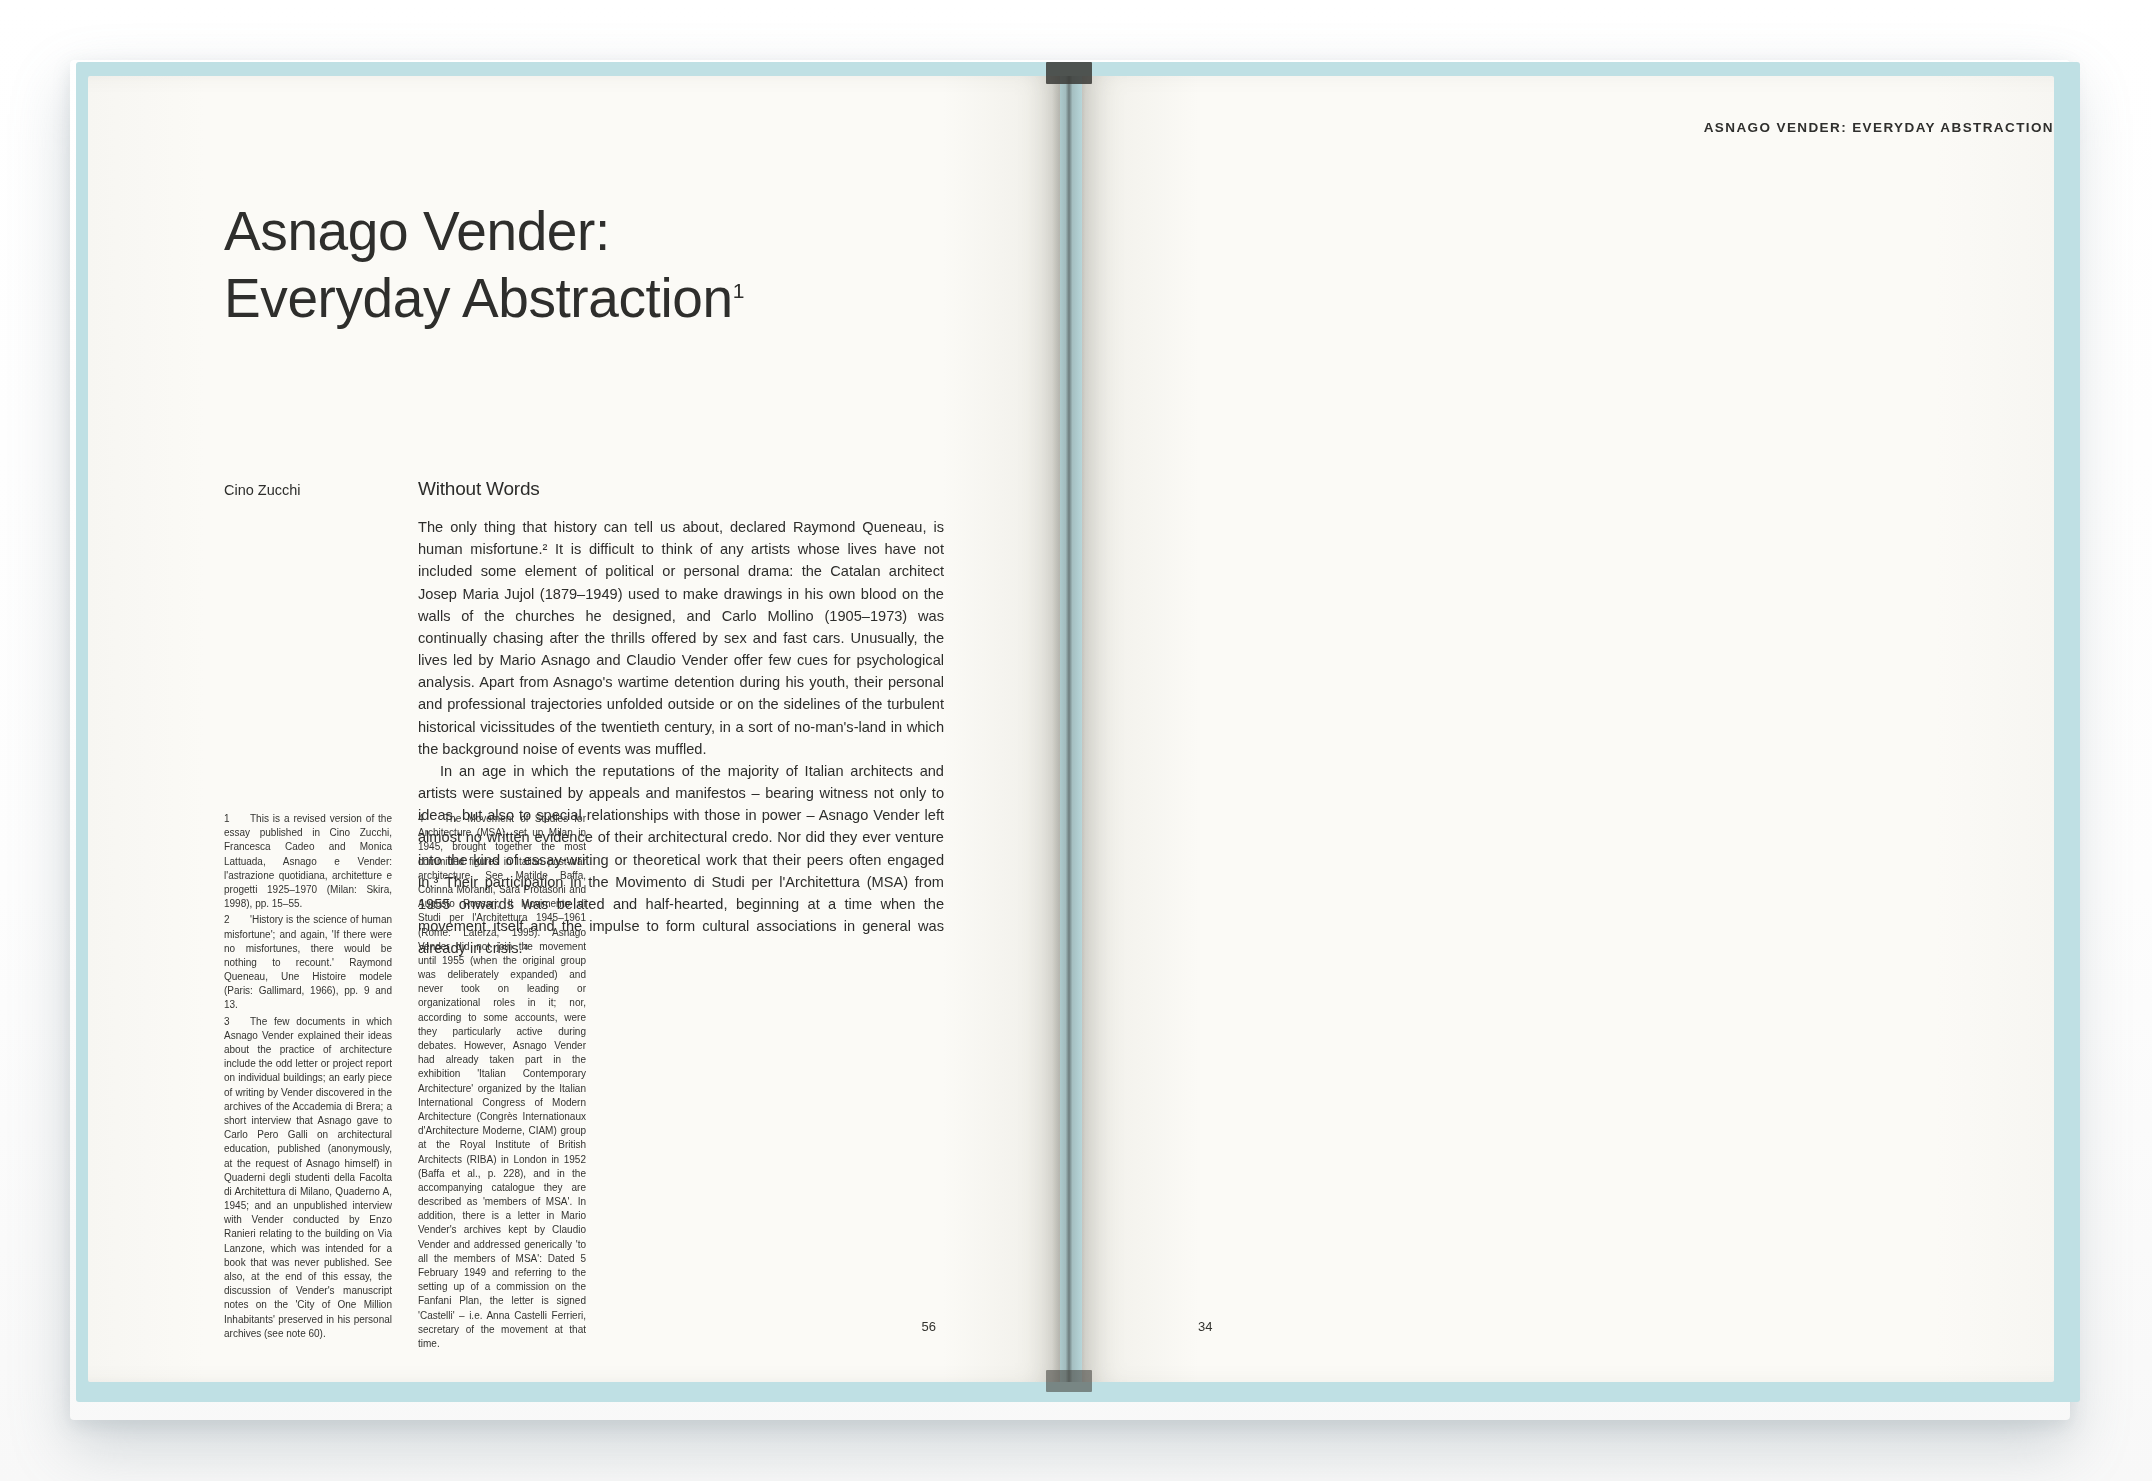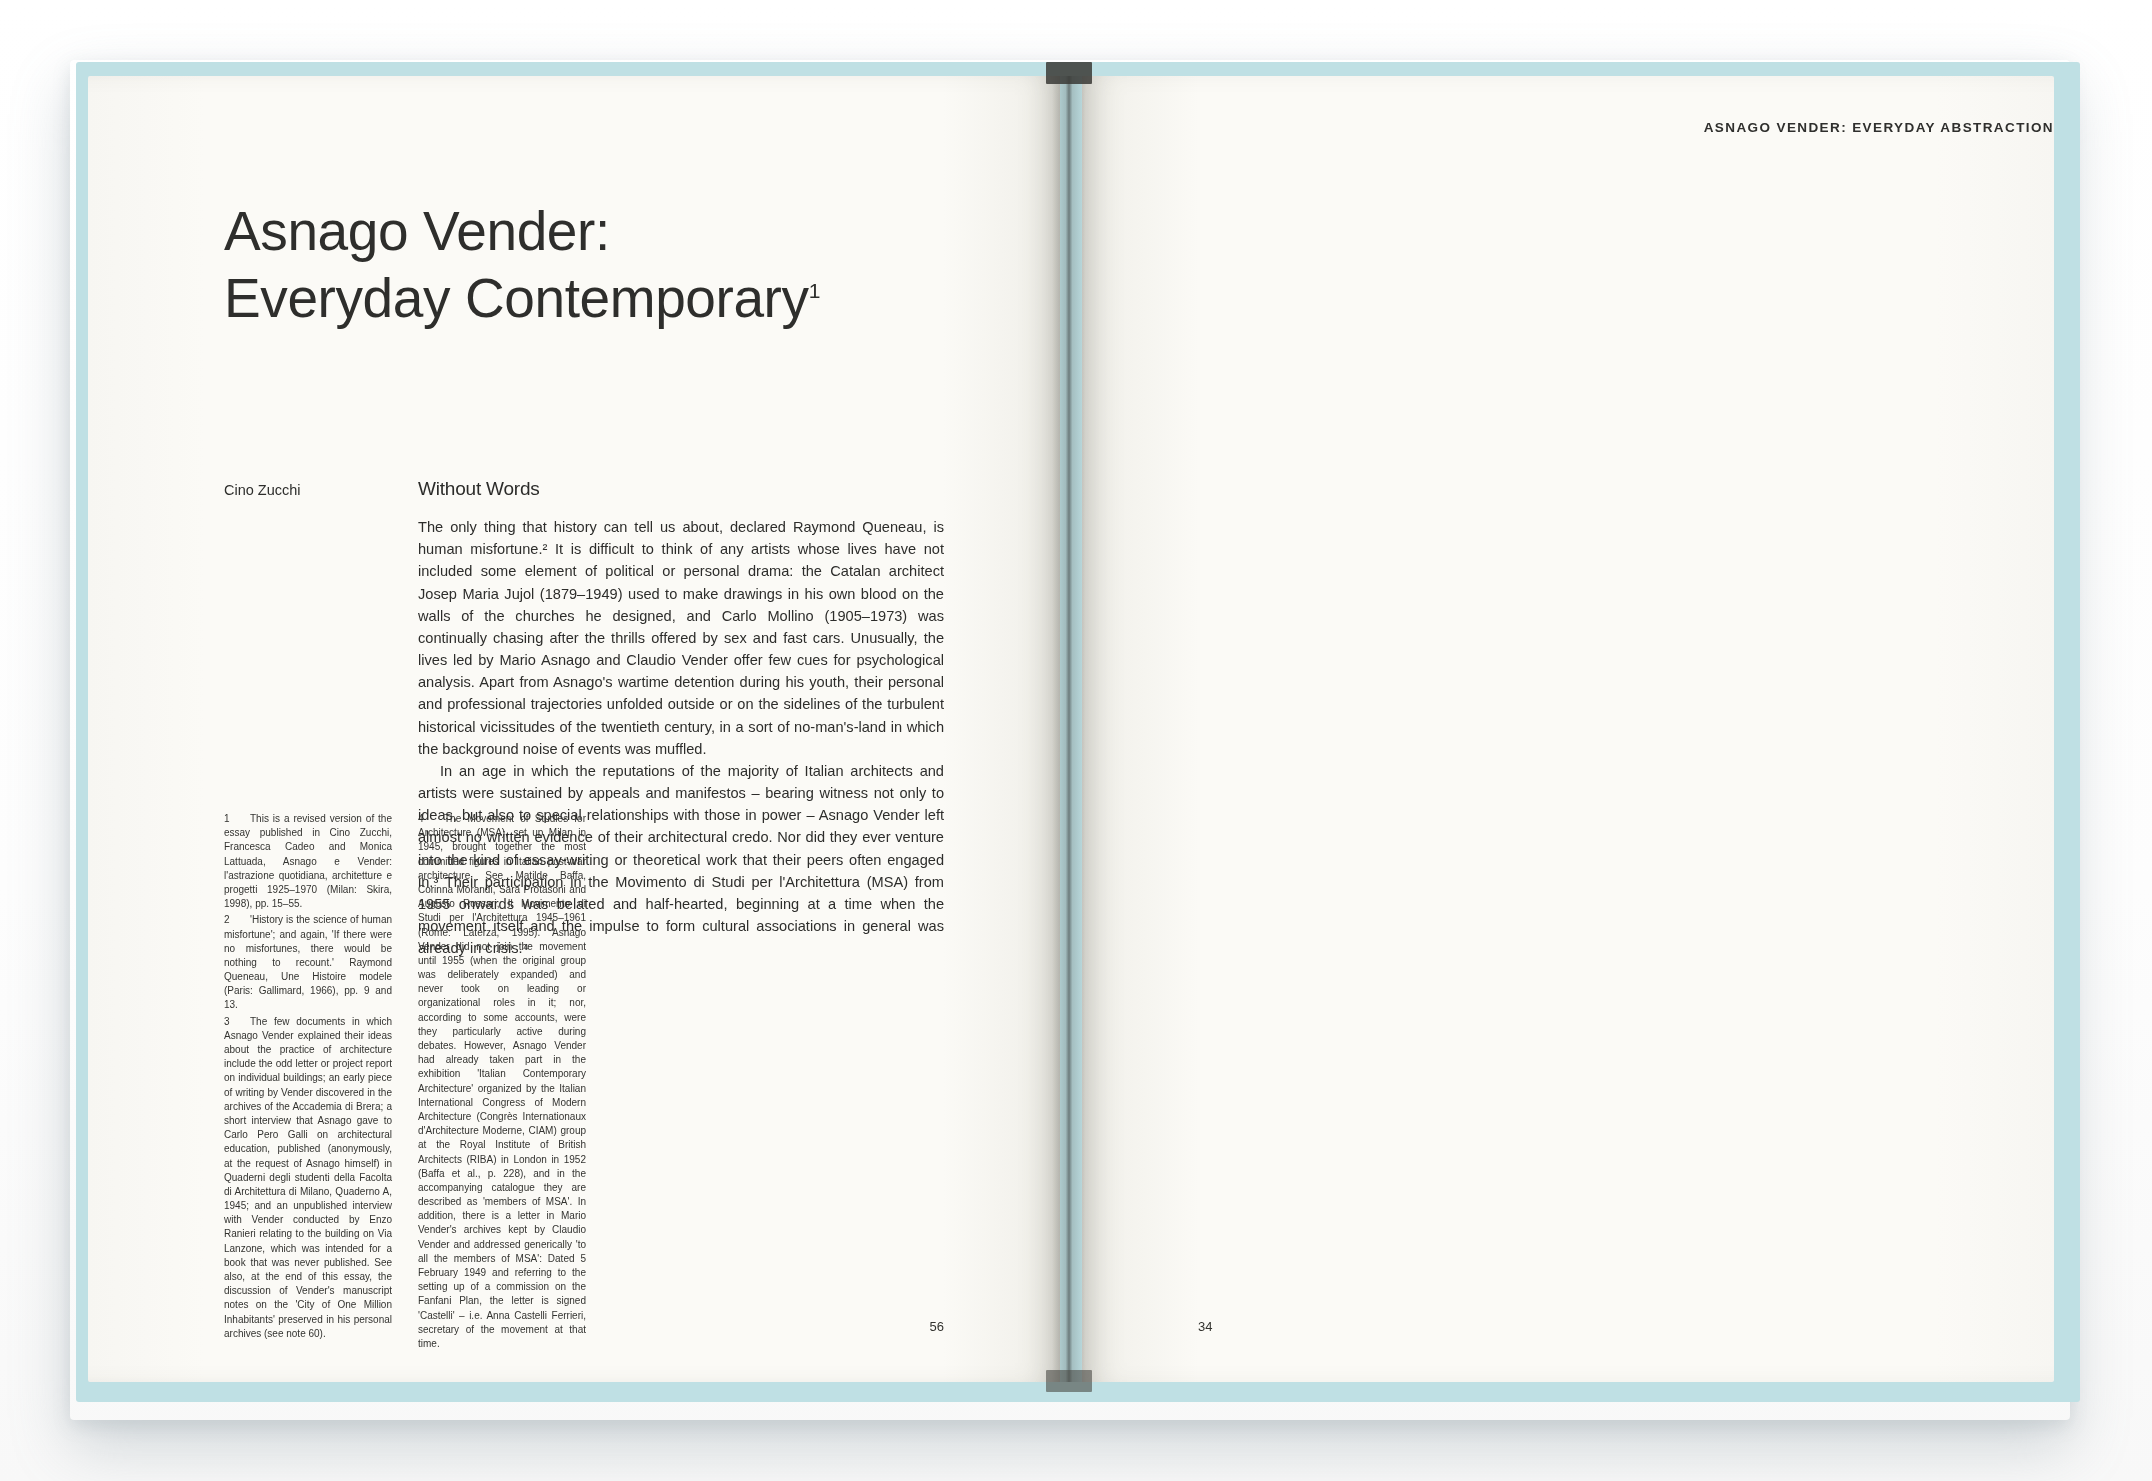--- a/index.html
+++ b/index.html
@@ -183,21 +183,21 @@
   }
 
   .note-col { position: absolute; }
 
   .folio {
     position: absolute;
     bottom: 48px;
     font-size: 13px;
     color: #33332f;
   }
-  .folio.left-f  { right: 116px; }
+  .folio.left-f  { right: 124px; }
   .folio.right-f { left: 116px; }
 
   .rule {
     position: absolute;
     background: #c9c8c2;
     height: 1px;
   }
 </style>
 </head>
 <body>
@@ -208,21 +208,21 @@
   <div class="book-shadow"></div>
 
   <div class="cover left"></div>
   <div class="cover right"></div>
 
   <div class="page left">
     <div class="page-inner">
 
       <div class="title">
         <span>Asnago Vender:</span><br>
-        <span>Everyday Contemporary</span><sup>1</sup>
+        <span>Everyday Abstraction</span><sup>1</sup>
       </div>
 
       <div class="author">Cino Zucchi</div>
 
       <div class="section-head">Without Words</div>
 
       <div class="body-col" id="left-body">
         <p>The only thing that history can tell us about, declared Raymond Queneau, is human misfortune.² It is difficult to think of any artists whose lives have not included some element of political or personal drama: the Catalan architect Josep Maria Jujol (1879–1949) used to make drawings in his own blood on the walls of the churches he designed, and Carlo Mollino (1905–1973) was continually chasing after the thrills offered by sex and fast cars. Unusually, the lives led by Mario Asnago and Claudio Vender offer few cues for psychological analysis. Apart from Asnago's wartime detention during his youth, their personal and professional trajectories unfolded outside or on the sidelines of the turbulent historical vicissitudes of the twentieth century, in a sort of no-man's-land in which the background noise of events was muffled.</p>
         <p>In an age in which the reputations of the majority of Italian architects and artists were sustained by appeals and manifestos – bearing witness not only to ideas, but also to special relationships with those in power – Asnago Vender left almost no written evidence of their architectural credo. Nor did they ever venture into the kind of essay-writing or theoretical work that their peers often engaged in.³ Their participation in the Movimento di Studi per l'Architettura (MSA) from 1955 onwards was belated and half-hearted, beginning at a time when the movement itself and the impulse to form cultural associations in general was already in crisis.⁴</p>
       </div>

